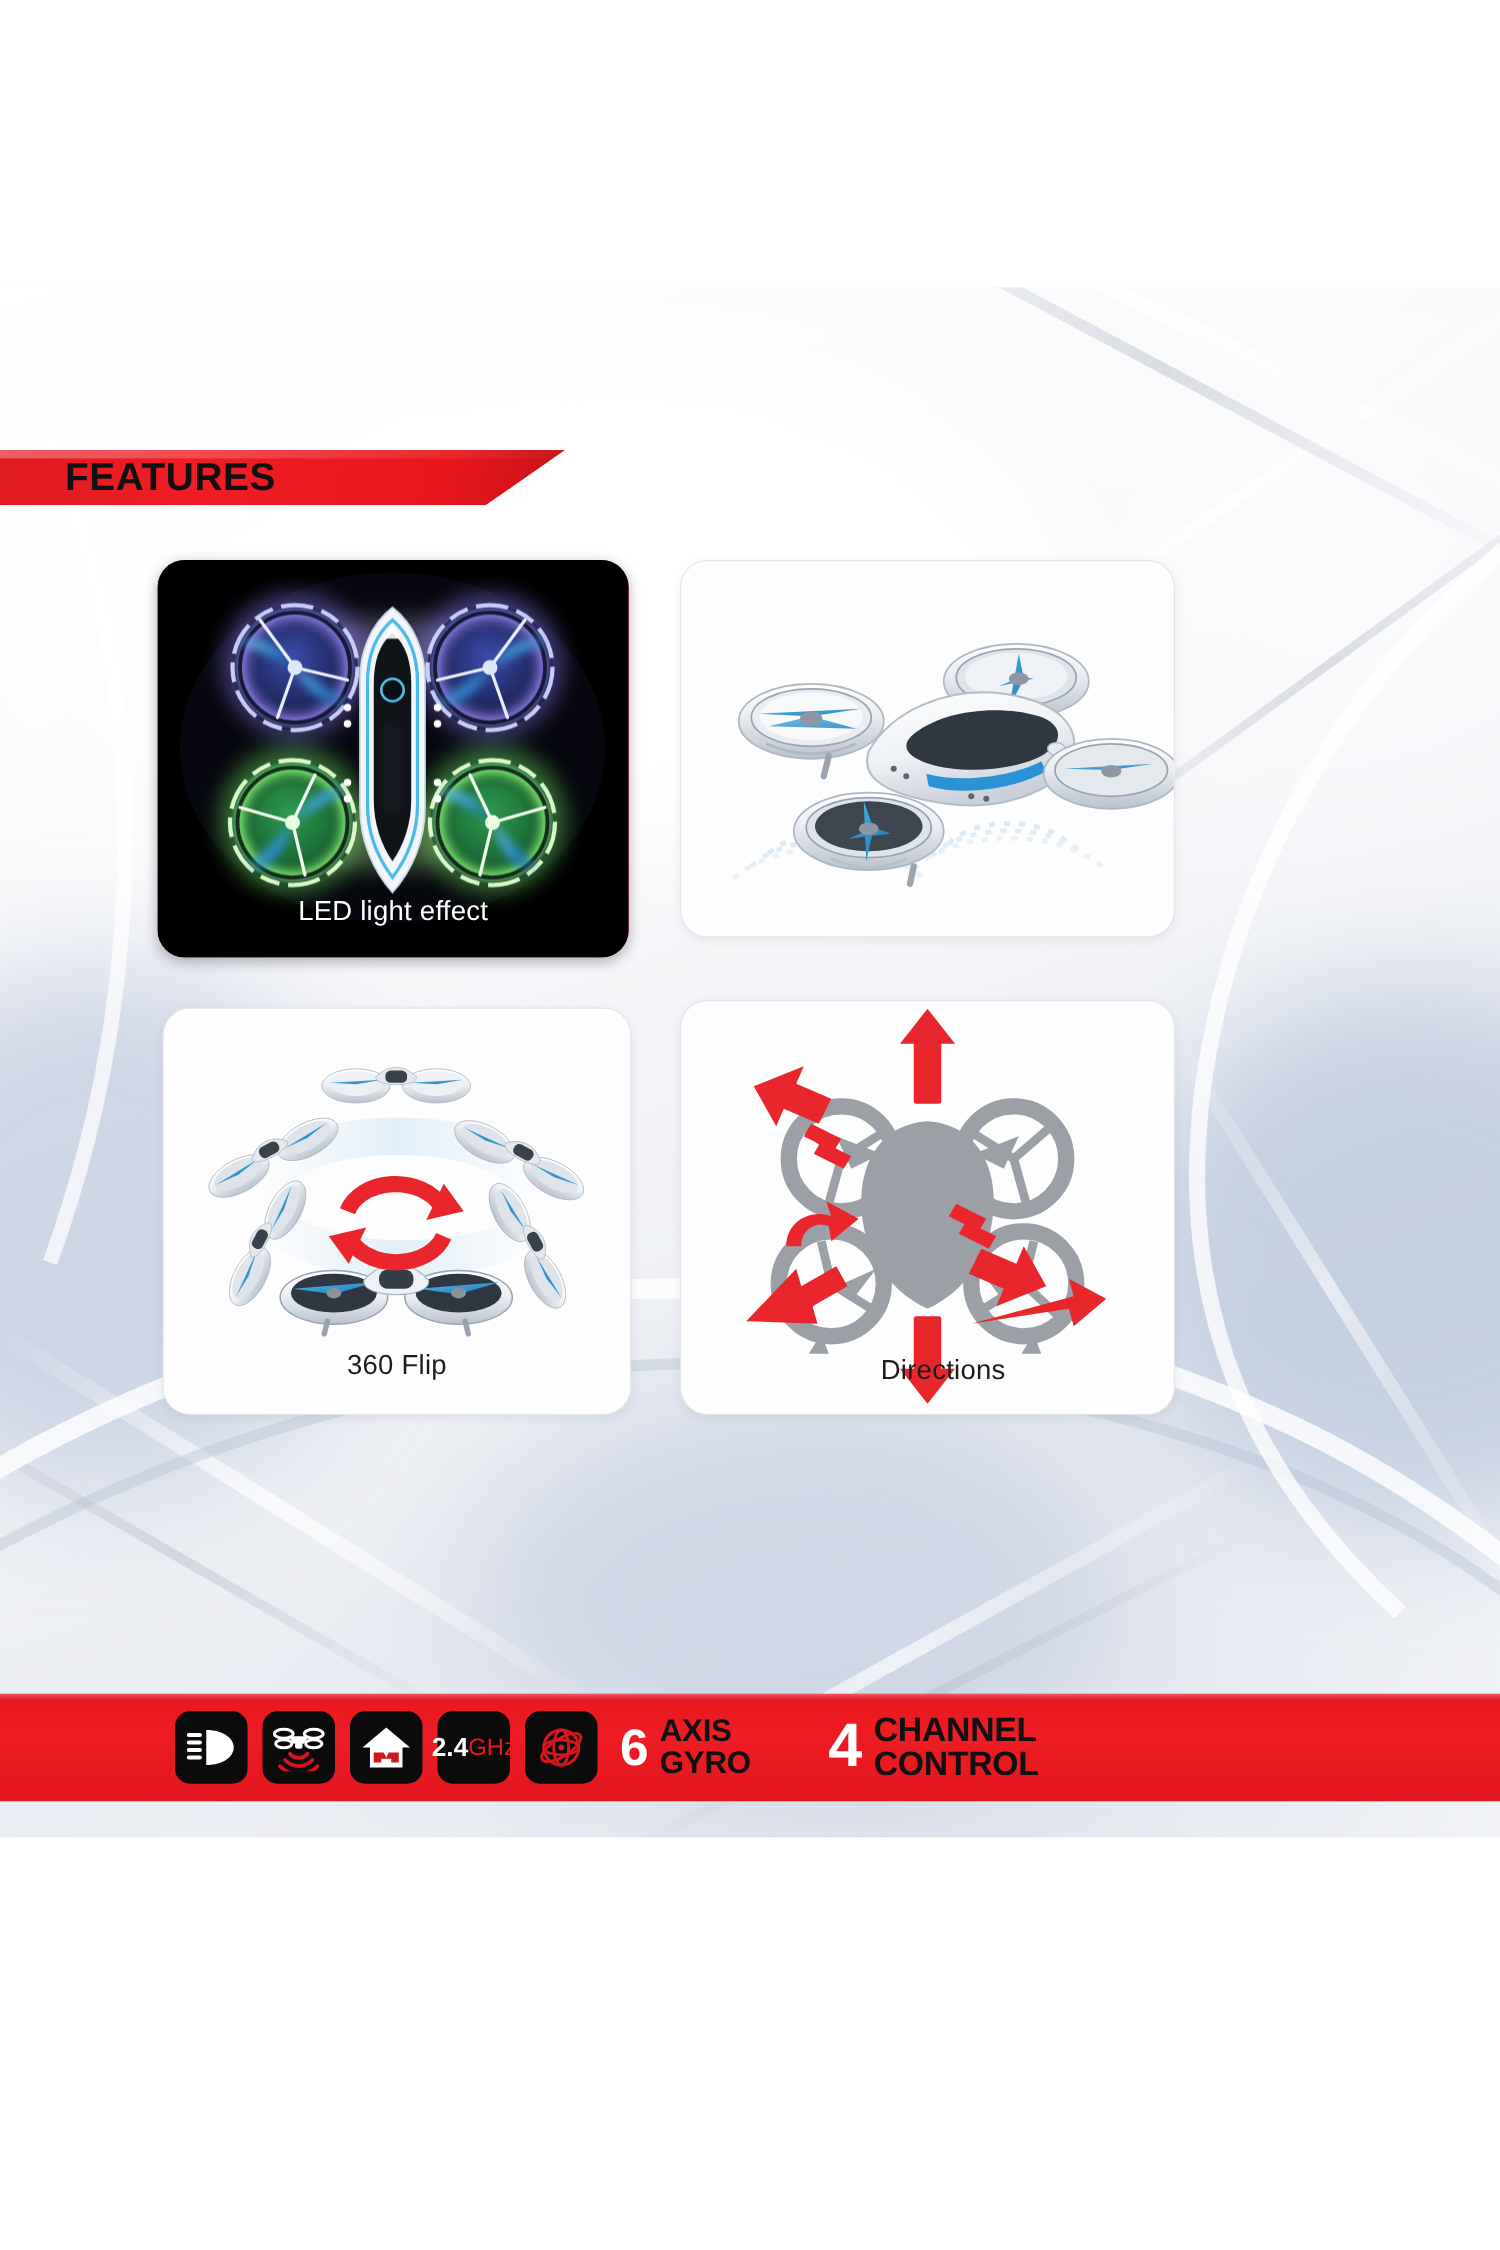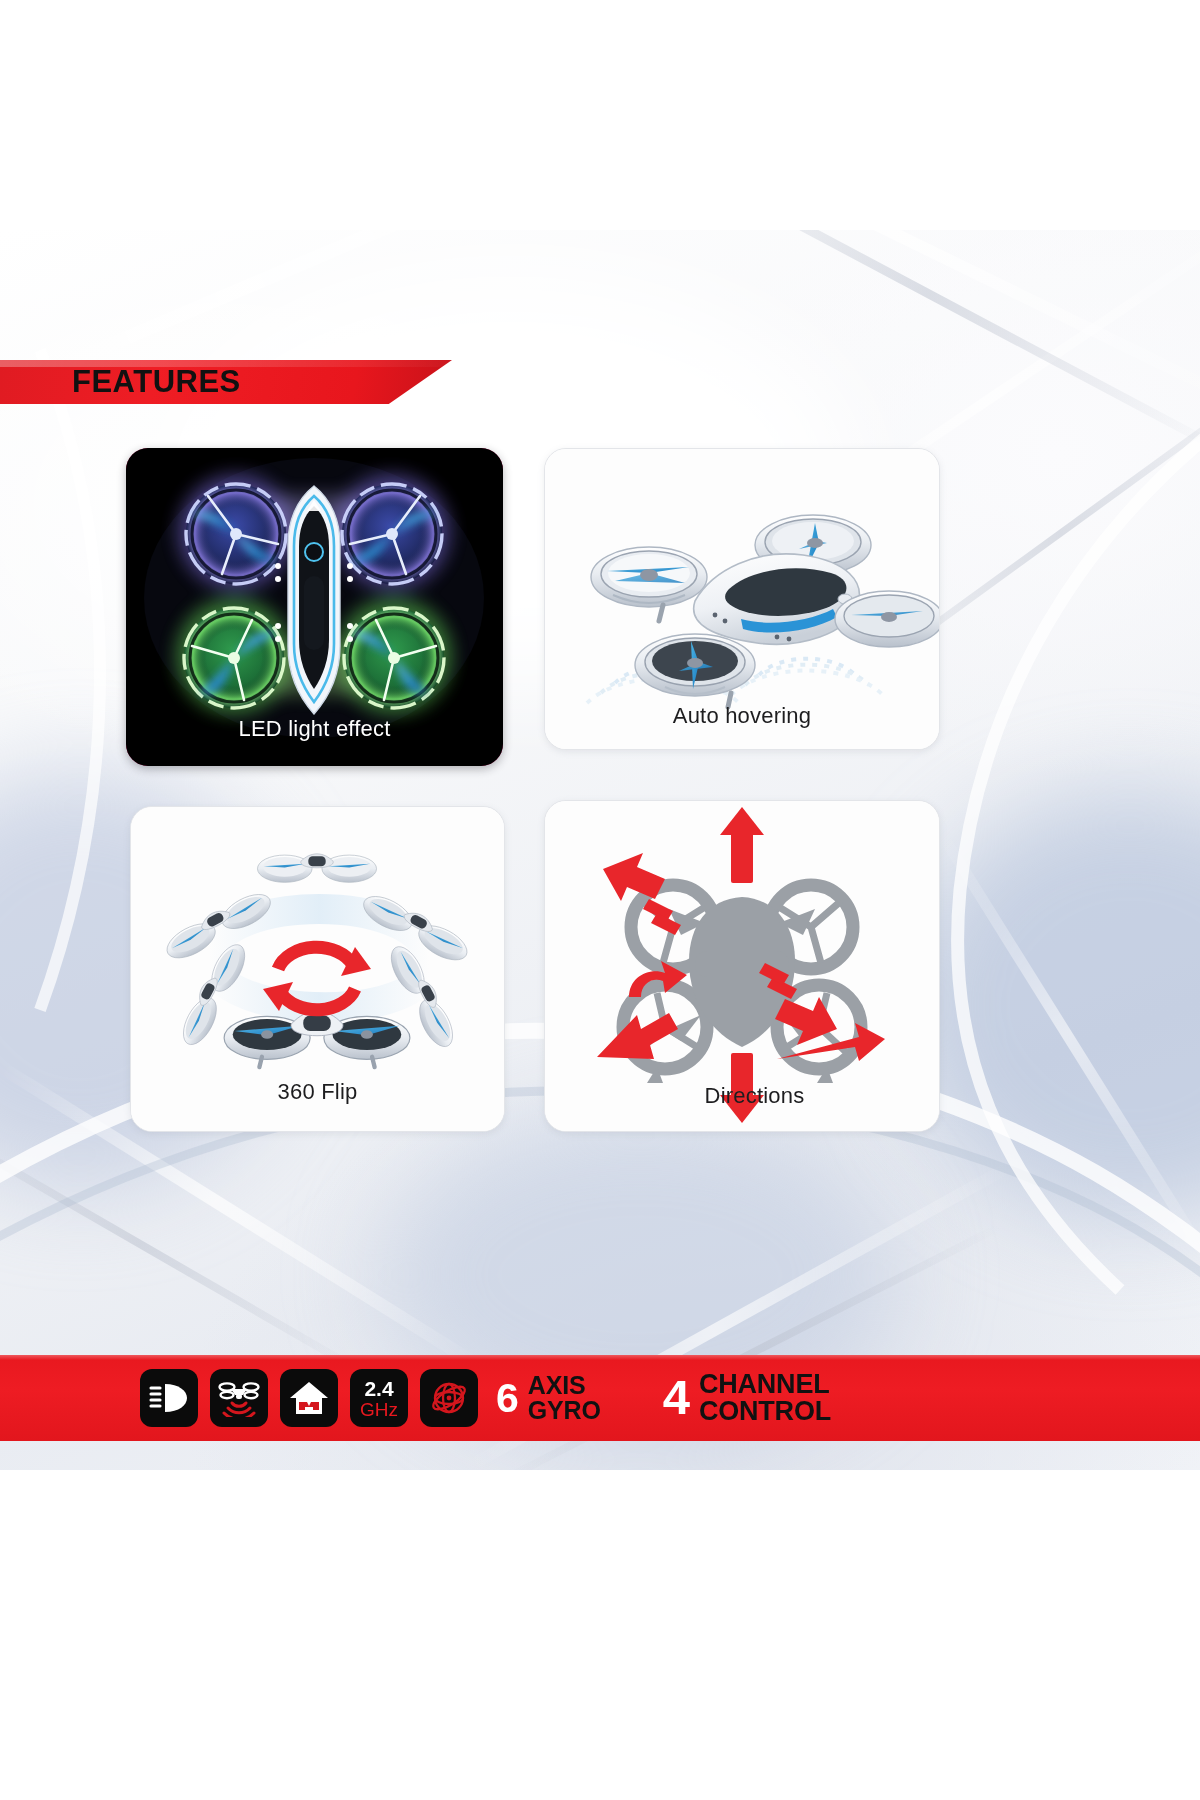--- a/index.html
+++ b/index.html
@@ -24,21 +24,21 @@
   .bluewash{position:absolute;border-radius:50%;filter:blur(46px);}
 
   
   .banner{position:absolute;left:0;top:360px;width:452px;height:44px;
     background:linear-gradient(100deg,#e01b22 0%,#ef1d24 34%,#e8161d 78%,#c8121a 100%);
     clip-path:polygon(0 0,100% 0,86% 100%,0 100%);
     box-shadow:0 3px 7px rgba(90,0,6,.28);}
   .banner-shade{position:absolute;left:0;top:360px;width:452px;height:7px;
     background:linear-gradient(100deg,rgba(255,255,255,.30),rgba(255,255,255,.02));
     clip-path:polygon(0 0,100% 0,98% 100%,0 100%);pointer-events:none;}
-  .banner-title{position:absolute;left:72px;top:366px;font-size:31px;font-weight:bold;
+  .banner-title{position:absolute;left:52px;top:366px;font-size:31px;font-weight:bold;
     letter-spacing:.5px;color:#111;line-height:32px;font-family:"Liberation Sans",sans-serif;}
 
   
   .grid{position:absolute;left:126px;top:448px;width:812px;height:682px;}
   .card{position:absolute;border-radius:22px;overflow:hidden;}
   .card.light{background:#fdfdfd;border:1px solid #e3e5e9;box-shadow:0 2px 7px rgba(120,128,145,.14);}
   .card.dark{background:#be185d;box-shadow:0 3px 10px rgba(30,32,40,.32);}
   #card-led   {left:0;    top:0;    width:377px;height:318px;}
   #card-hover {left:418px;top:0;    width:394px;height:300px;}
   #card-flip  {left:4px;  top:358px;width:373px;height:324px;}
@@ -60,21 +60,21 @@
   .foot-inner{position:absolute;left:0;top:1355px;width:1200px;height:86px;display:flex;align-items:center;padding-left:140px;box-sizing:border-box;}
   .tile{width:58px;height:58px;border-radius:12px;background:#0b0b0b;margin-right:12px;
     display:flex;align-items:center;justify-content:center;flex:0 0 auto;position:relative;}
   .spec{display:flex;align-items:center;margin-left:6px;}
   .spec .num{font-size:41px;font-weight:bold;color:#fff;line-height:.88;margin-right:9px;
     font-family:"Liberation Sans",sans-serif;}
   .spec .txt{display:flex;flex-direction:column;font-weight:bold;color:#111;
     font-size:25px;line-height:25px;letter-spacing:-.2px;font-family:"Liberation Sans",sans-serif;}
   .spec.big .num{font-size:49px;}
   .spec.big .txt{font-size:27px;line-height:27px;}
-  .ghz{display:flex;flex-direction:column;align-items:center;justify-content:space-between;line-height:1;}
+  .ghz{display:flex;align-items:center;justify-content:space-between;line-height:1;}
   .ghz .a{font-size:21px;font-weight:bold;color:#fff;font-family:"Liberation Sans",sans-serif;}
   .ghz .b{font-size:19px;font-weight:normal;color:#e8181f;font-family:"Liberation Sans",sans-serif;margin-top:1px;}
 </style>
 </head>
 <body>
 
 <div id="page">
 
   <div class="bg-wrap">
     <div class="bg-base"></div>
@@ -315,21 +315,20 @@
         <g transform="translate(344,170)">
           <ellipse cx="0" cy="0" rx="54" ry="28" fill="url(#ringW)" stroke="#aeb7c3" stroke-width="1.4"></ellipse>
           <ellipse cx="0" cy="-3" rx="45" ry="21" fill="#e4e9ee" stroke="#9ba4b1" stroke-width="1.4"></ellipse>
           <path d="M-38 -4 L0 -3 L34 -8 Z" fill="url(#blueBl)" opacity=".9"></path>
           <ellipse cx="0" cy="-2" rx="8" ry="5" fill="#8e96a3"></ellipse>
         </g>
 
         <path d="M118 156 l-4 16" stroke="#9aa3ae" stroke-width="5" stroke-linecap="round"></path>
         <path d="M186 244 l-3 14" stroke="#9aa3ae" stroke-width="5" stroke-linecap="round"></path>
       </svg>
-      <div class="card-label" id="lbl-hover">Auto hovering</div>
     </div>
 
     <div class="card light" id="card-flip">
       <svg class="art" viewBox="0 0 373 324">
         <defs>
           <linearGradient id="ringF" x1="0" y1="0" x2="0" y2="1">
             <stop offset="0%" stop-color="#ffffff"></stop>
             <stop offset="50%" stop-color="#e9edf2"></stop>
             <stop offset="100%" stop-color="#bac2cd"></stop>
           </linearGradient>

